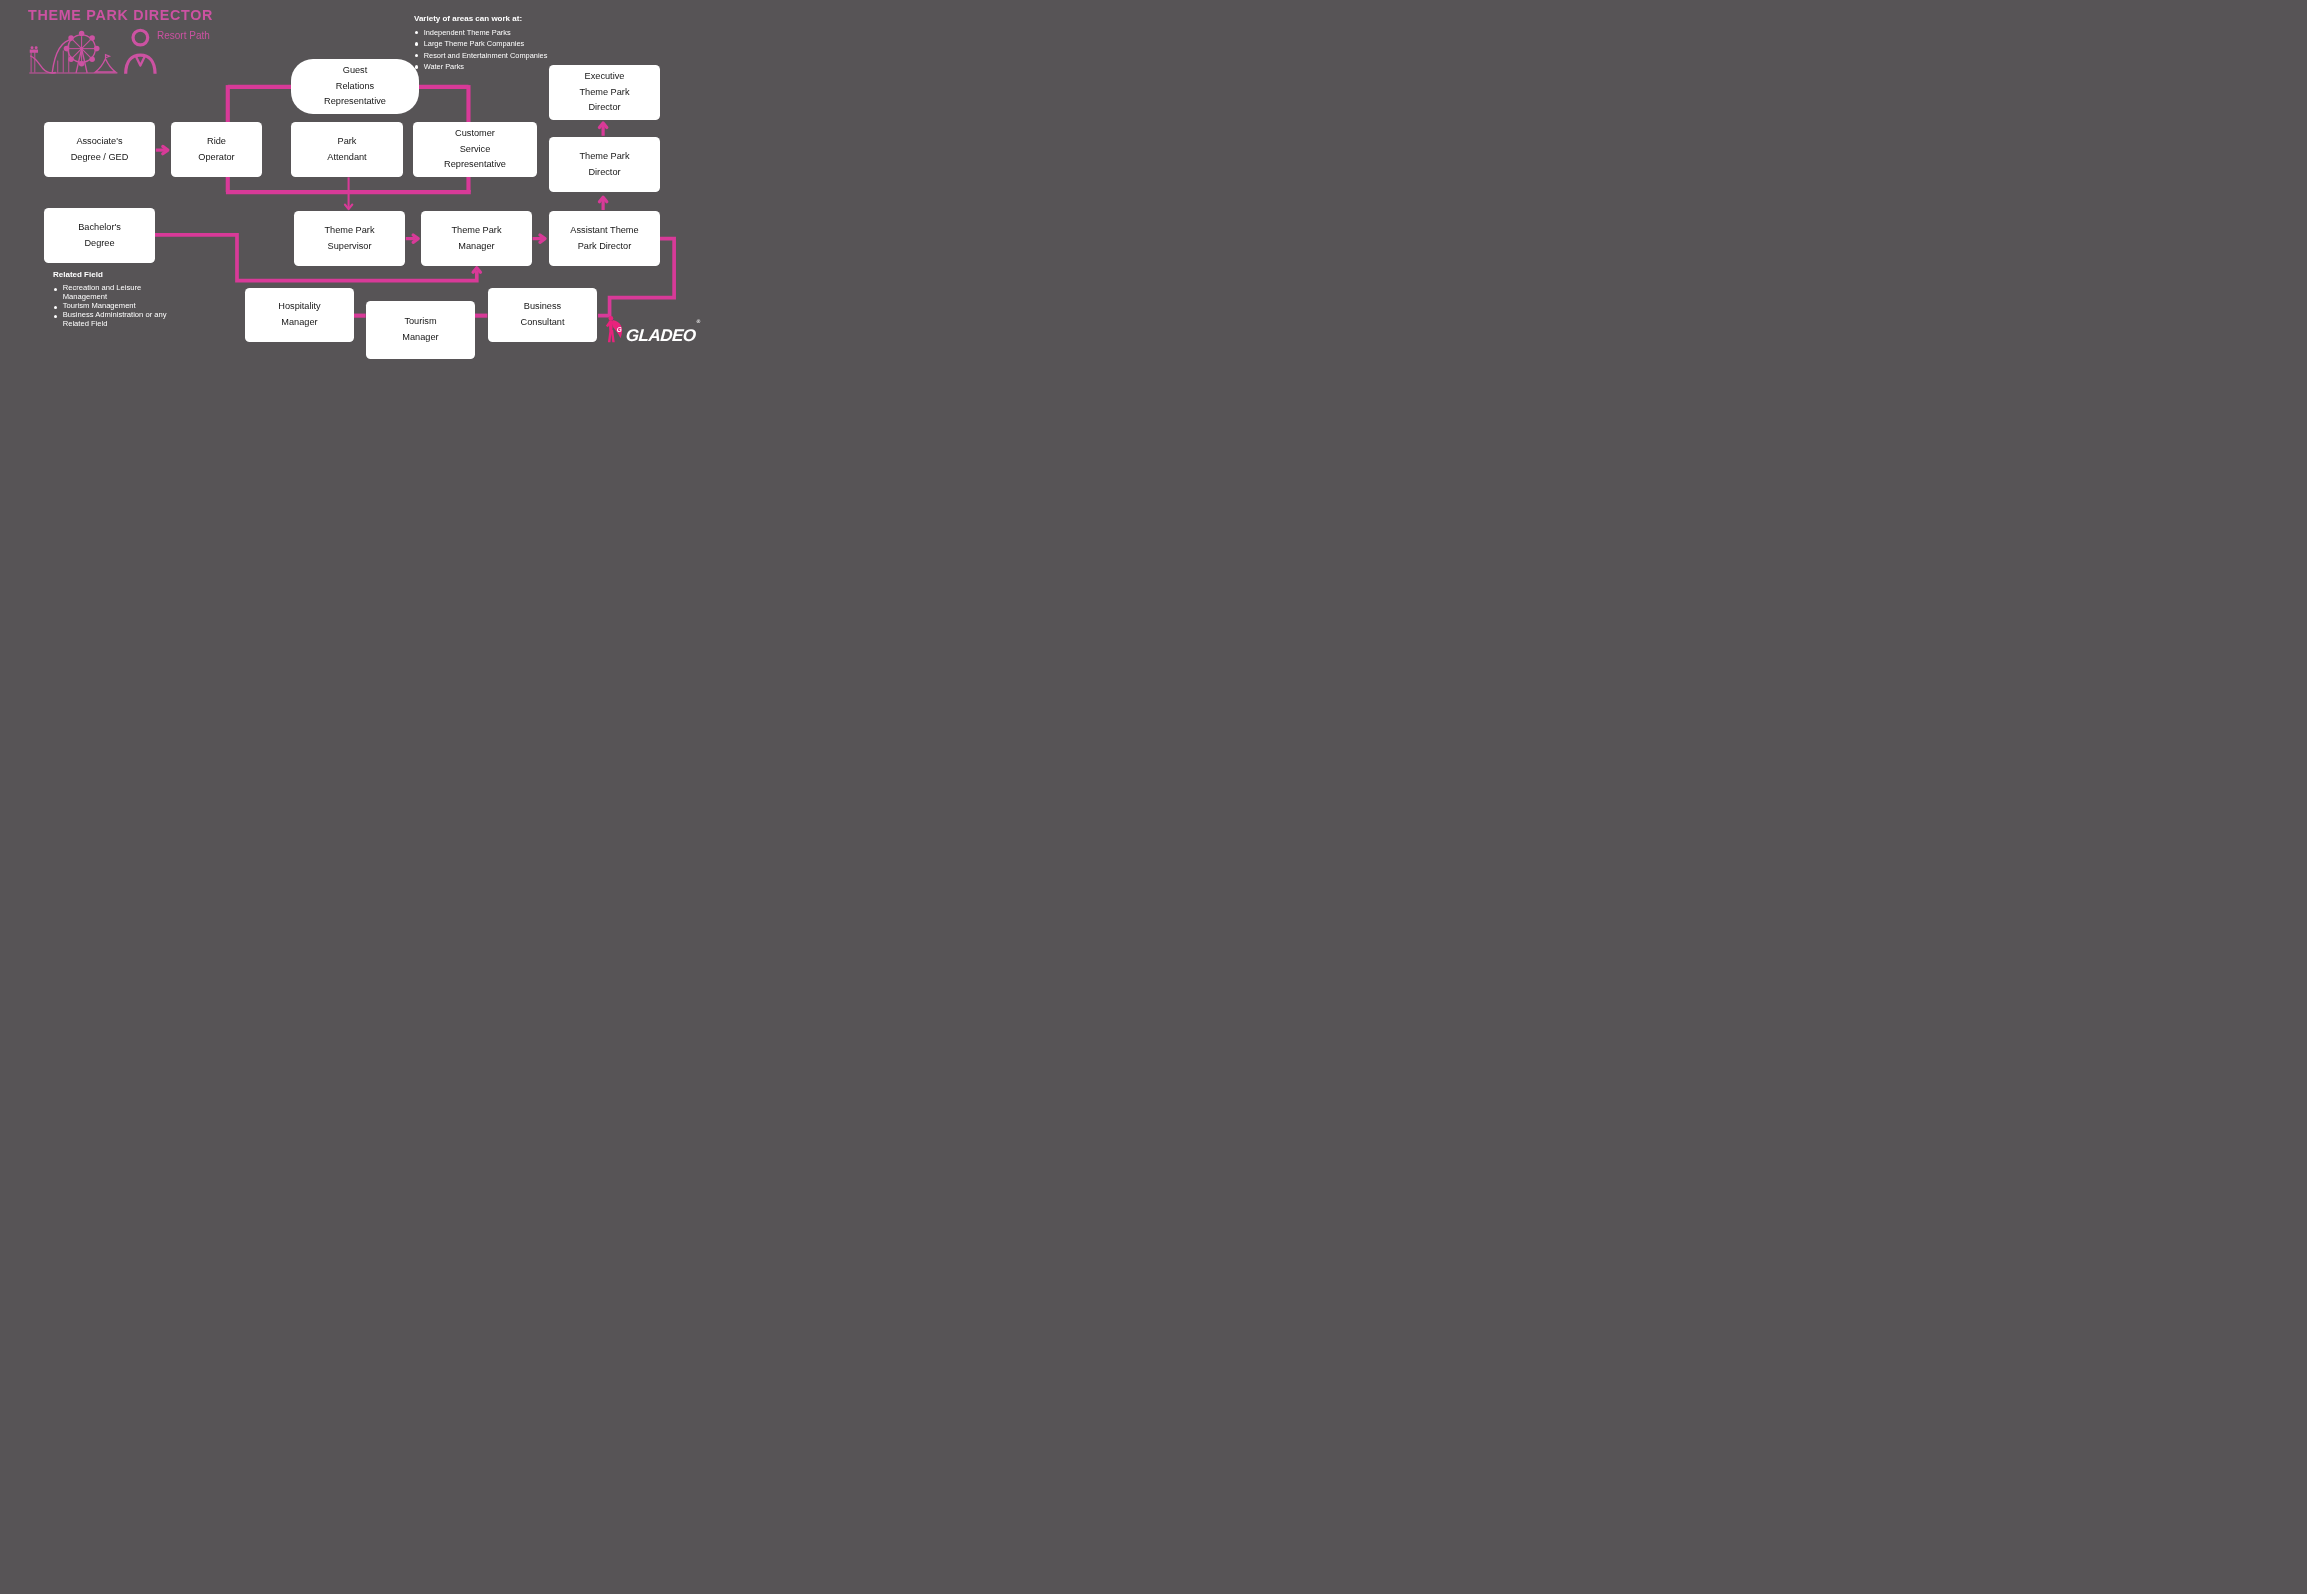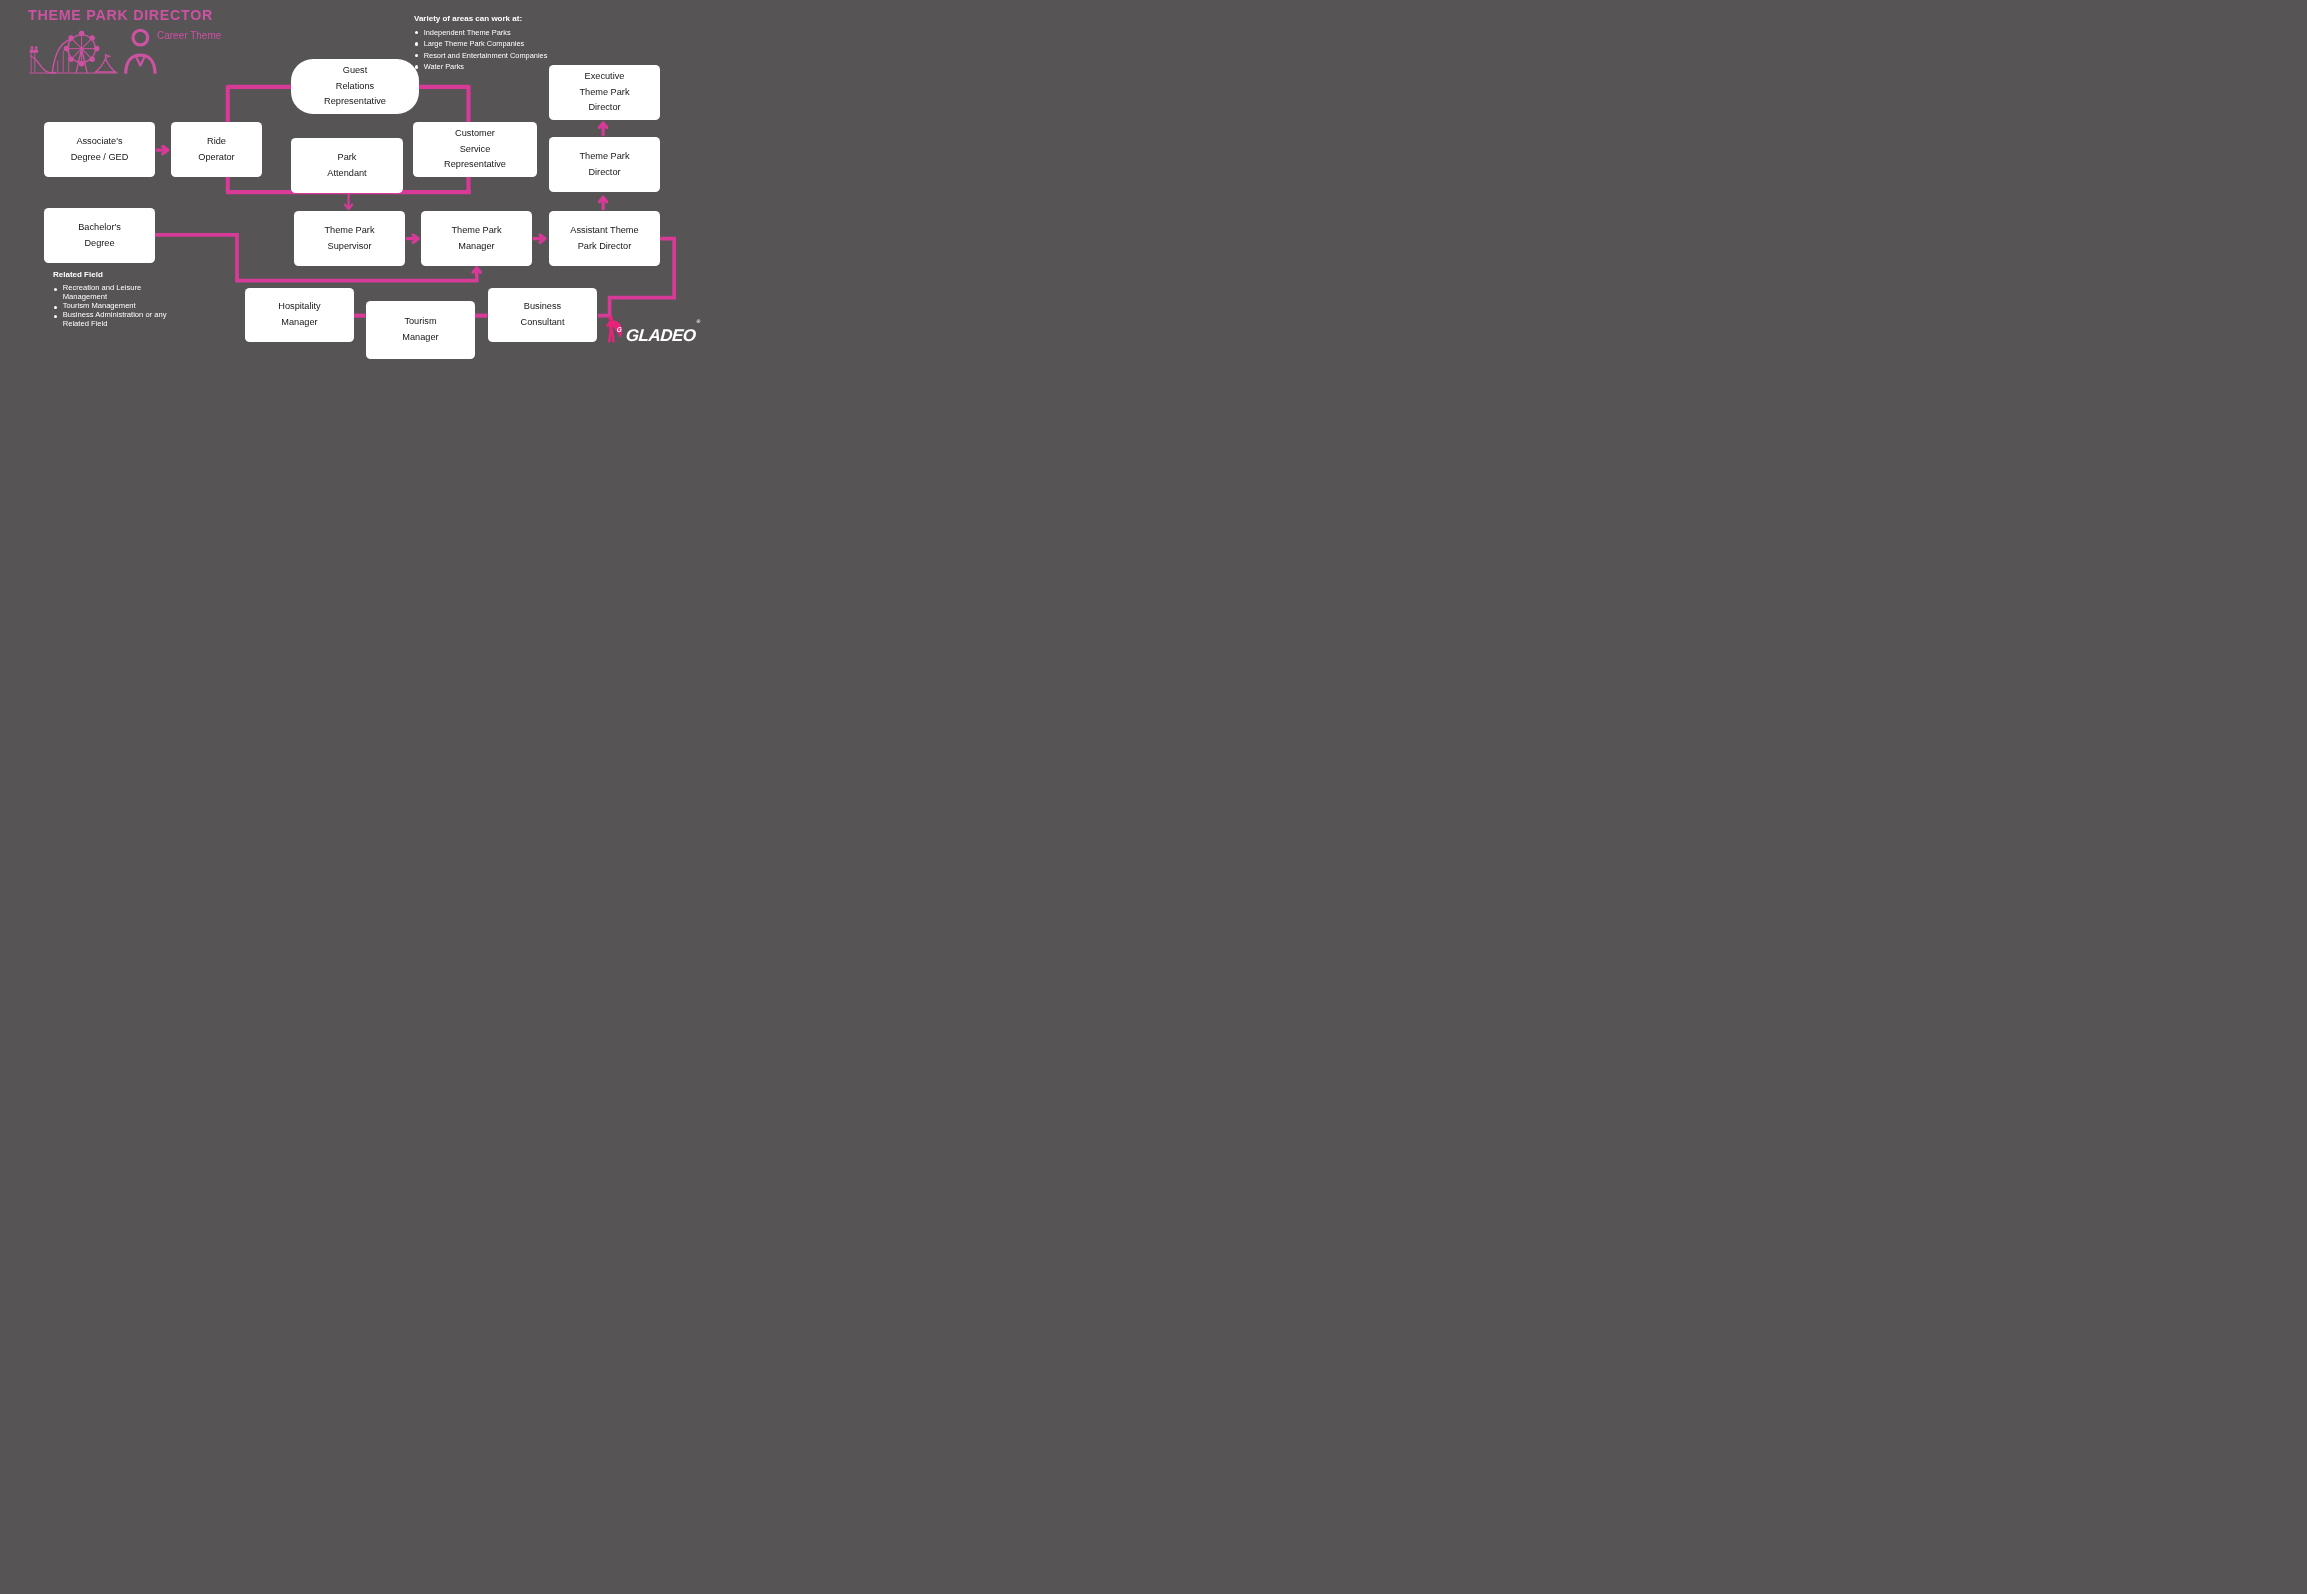--- a/index.html
+++ b/index.html
@@ -103,21 +103,21 @@
     <g>
       <path class="elbow" d="M1431,517 L1462,517 L1462,645 L1322,645 L1322,684 L1297,684"></path>
     </g>
     <g>
       <path class="rail" d="M767,684 H793"></path>
       <path class="rail" d="M1030,684 H1057"></path>
     </g>
   </svg>
 
   <div class="title">THEME PARK DIRECTOR</div>
-  <div class="subtitle">Career Theme</div>
+  <div class="subtitle">Resort Path</div>
 
   <svg class="hero-icon" width="134" height="56" viewBox="0 0 290 122">
     <g stroke="#cc52a2" fill="none" stroke-width="3">
 
       <circle cx="118" cy="58" r="30"></circle>
       <g stroke-width="2.2">
         <line x1="118" y1="58" x2="145" y2="58"></line>
           <line x1="118" y1="58" x2="137" y2="77"></line>
         <line x1="118" y1="58" x2="118" y2="85"></line>
           <line x1="118" y1="58" x2="99" y2="77"></line>
@@ -178,21 +178,21 @@
     </ul>
   </div>
 
   <div class="box" style="left:291px;top:59px;width:128px;height:55px;border-radius:22px;">Guest
 Relations
 Representative</div>
   <div class="box" style="left:44px;top:122px;width:111px;height:55px;">Associate's
 Degree / GED</div>
   <div class="box" style="left:171px;top:122px;width:91px;height:55px;">Ride
 Operator</div>
-  <div class="box" style="left:291px;top:122px;width:112px;height:55px;margin-top:16px;">Park
+  <div class="box" style="left:291px;top:122px;width:112px;height:55px;">Park
 Attendant</div>
   <div class="box" style="left:413px;top:122px;width:124px;height:55px;">Customer
 Service
 Representative</div>
   <div class="box" style="left:549px;top:65px;width:111px;height:55px;">Executive
 Theme Park
 Director</div>
   <div class="box" style="left:549px;top:137px;width:111px;height:55px;">Theme Park
 Director</div>
   <div class="box" style="left:549px;top:211px;width:111px;height:55px;">Assistant Theme

